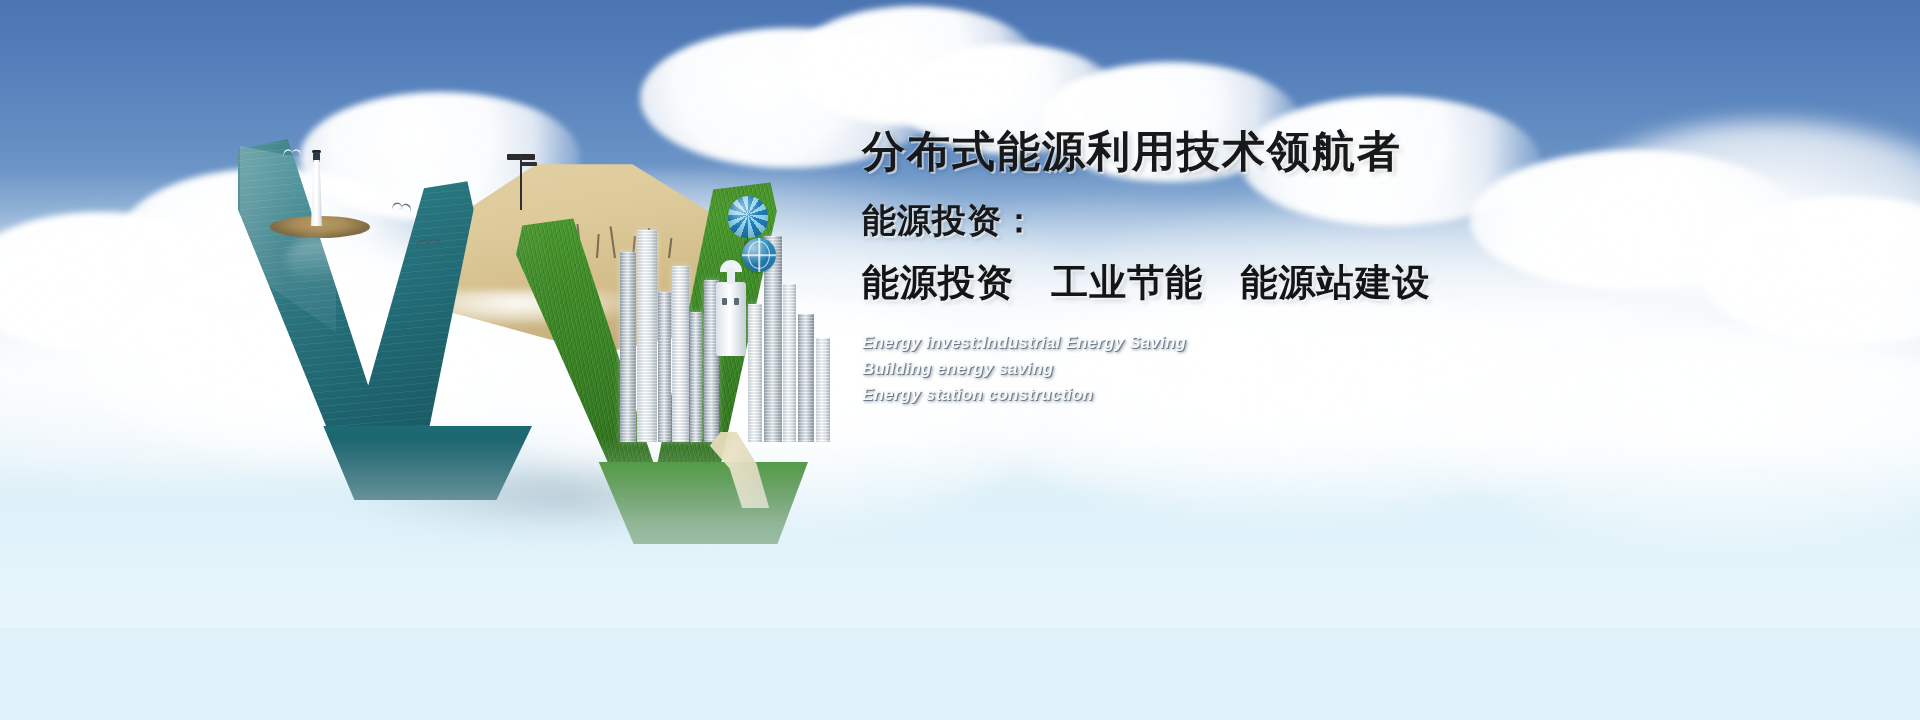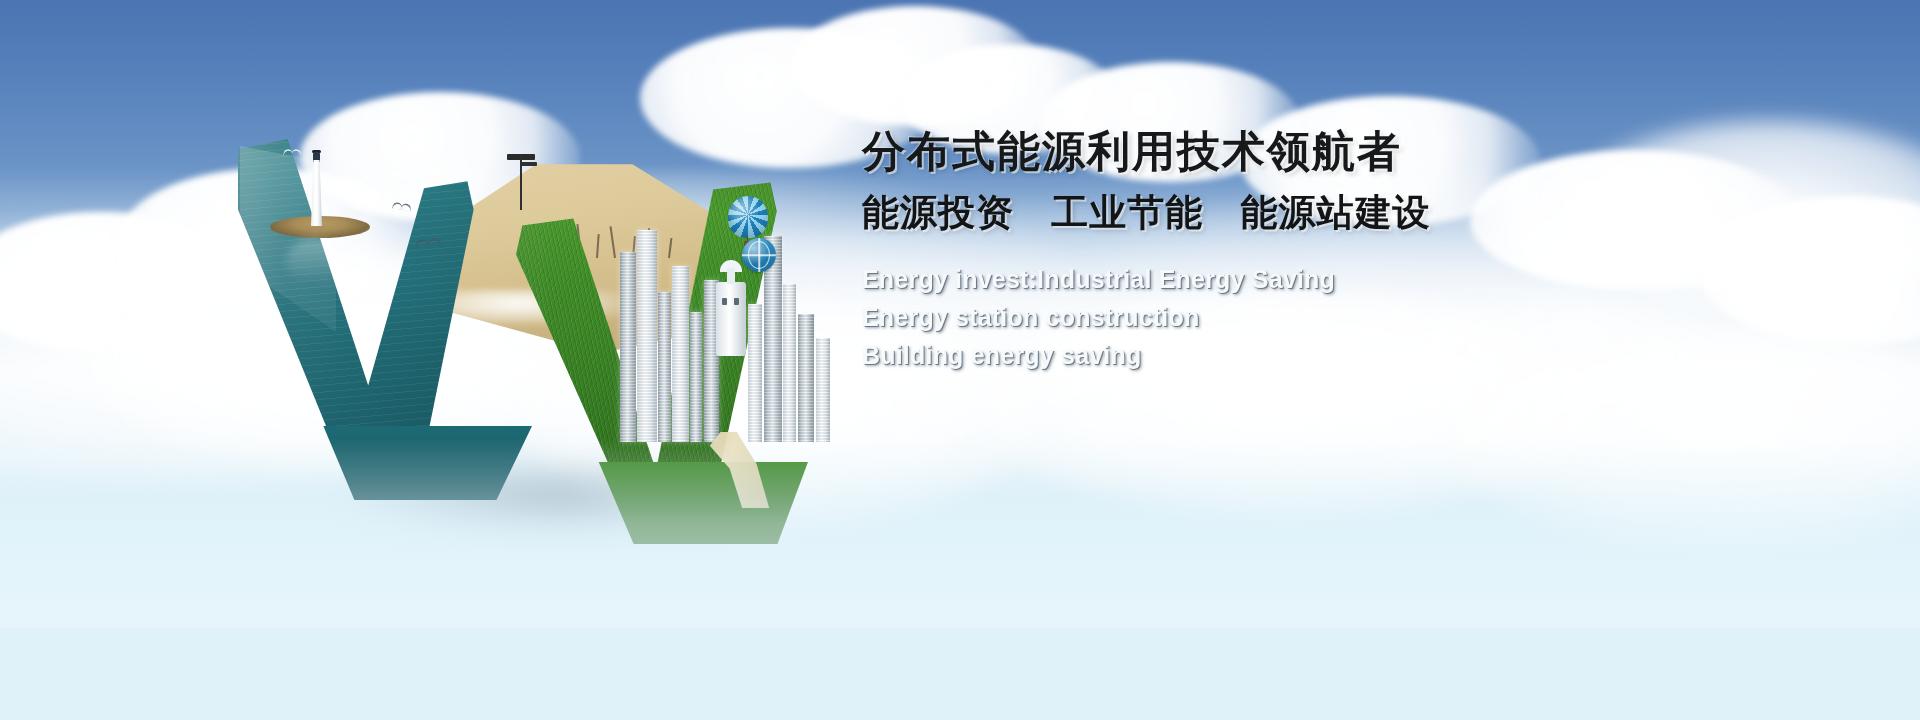--- a/index.html
+++ b/index.html
@@ -396,28 +396,29 @@
     color:#121416;
     text-shadow:2px 2px 0 rgba(255,255,255,.5),
                 3px 3px 5px rgba(0,0,0,.16);
     white-space:nowrap;
   }
   .h3 span{ margin-right:26px; }
   .h3 span:last-child{ margin-right:16px; }
 
   .engList{ margin-top:22px; }
   .engLine{
-    font-size:25px;
+    font-size:17px;
     font-weight:bold;
     color:#f7fafc;
     line-height:1.52;
     letter-spacing:.2px;
     text-shadow:1px 1px 0 rgba(95,110,125,.85),
                 2px 2px 3px rgba(60,75,90,.5);
     white-space:nowrap;
+    font-style:italic;
   }
 
   
   .groundHaze{
     position:absolute; left:0; right:0; bottom:0; height:190px;
     background:linear-gradient(180deg, rgba(223,241,250,0) 0%, rgba(226,243,250,.55) 45%, rgba(229,245,251,.9) 100%);
     pointer-events:none;
   }
 </style>
 </head>
@@ -529,28 +530,29 @@
 
   <div class="globeIcon">
       <i></i>
     </div>
 
   <div class="textBlock">
 
     <div class="h1">分布式能源利用技术领航者</div>
 
 
+    <div class="h2">能源投资：</div>
 
     <div class="h3">
       <span>能源投资</span>
       <span>工业节能</span>
       <span>能源站建设</span>
     </div>
 
     <div class="engList">
       <div class="engLine">Energy invest:Industrial Energy Saving</div>
+      <div class="engLine">Building energy saving</div>
       <div class="engLine">Energy station construction</div>
-      <div class="engLine">Building energy saving</div>
     </div>
   </div>
 
   <div class="groundHaze"></div>
 </div>
 
 </body></html>

